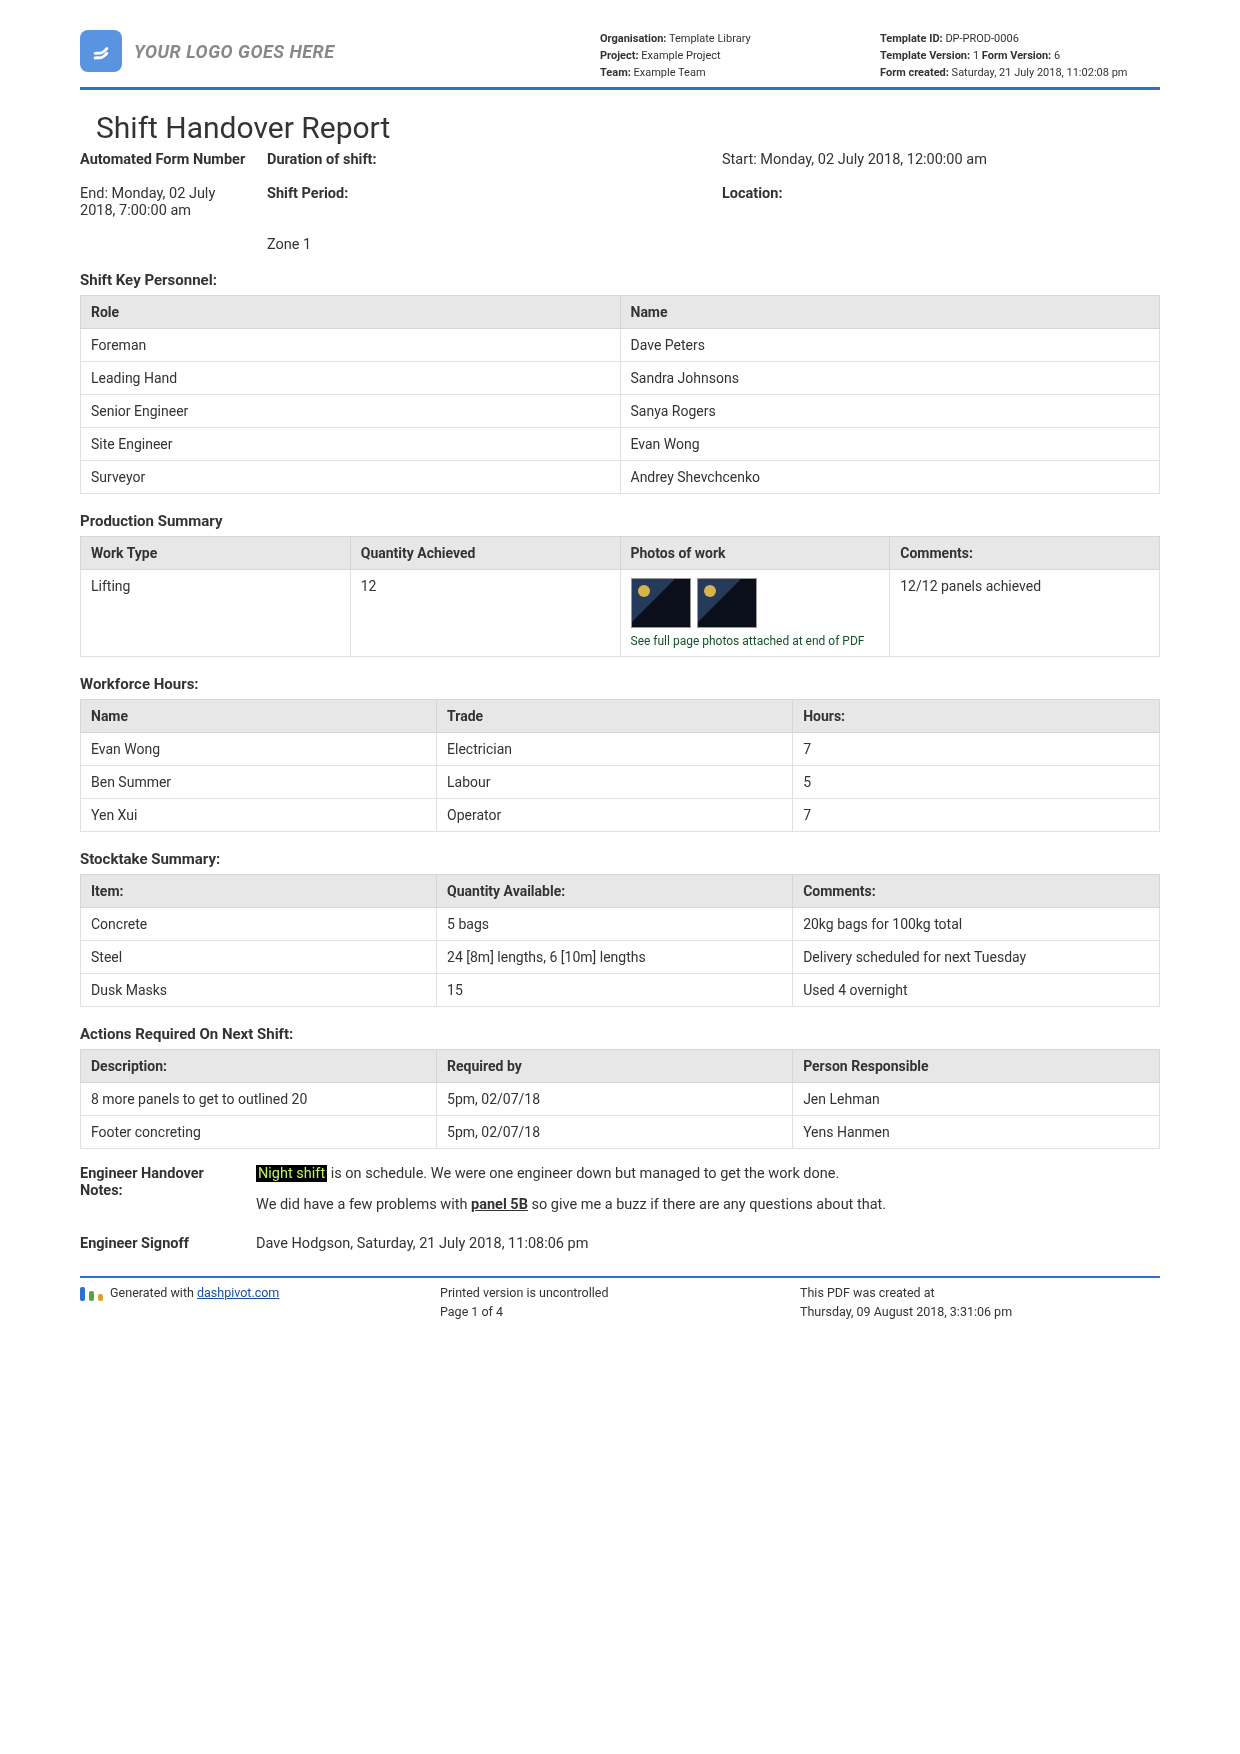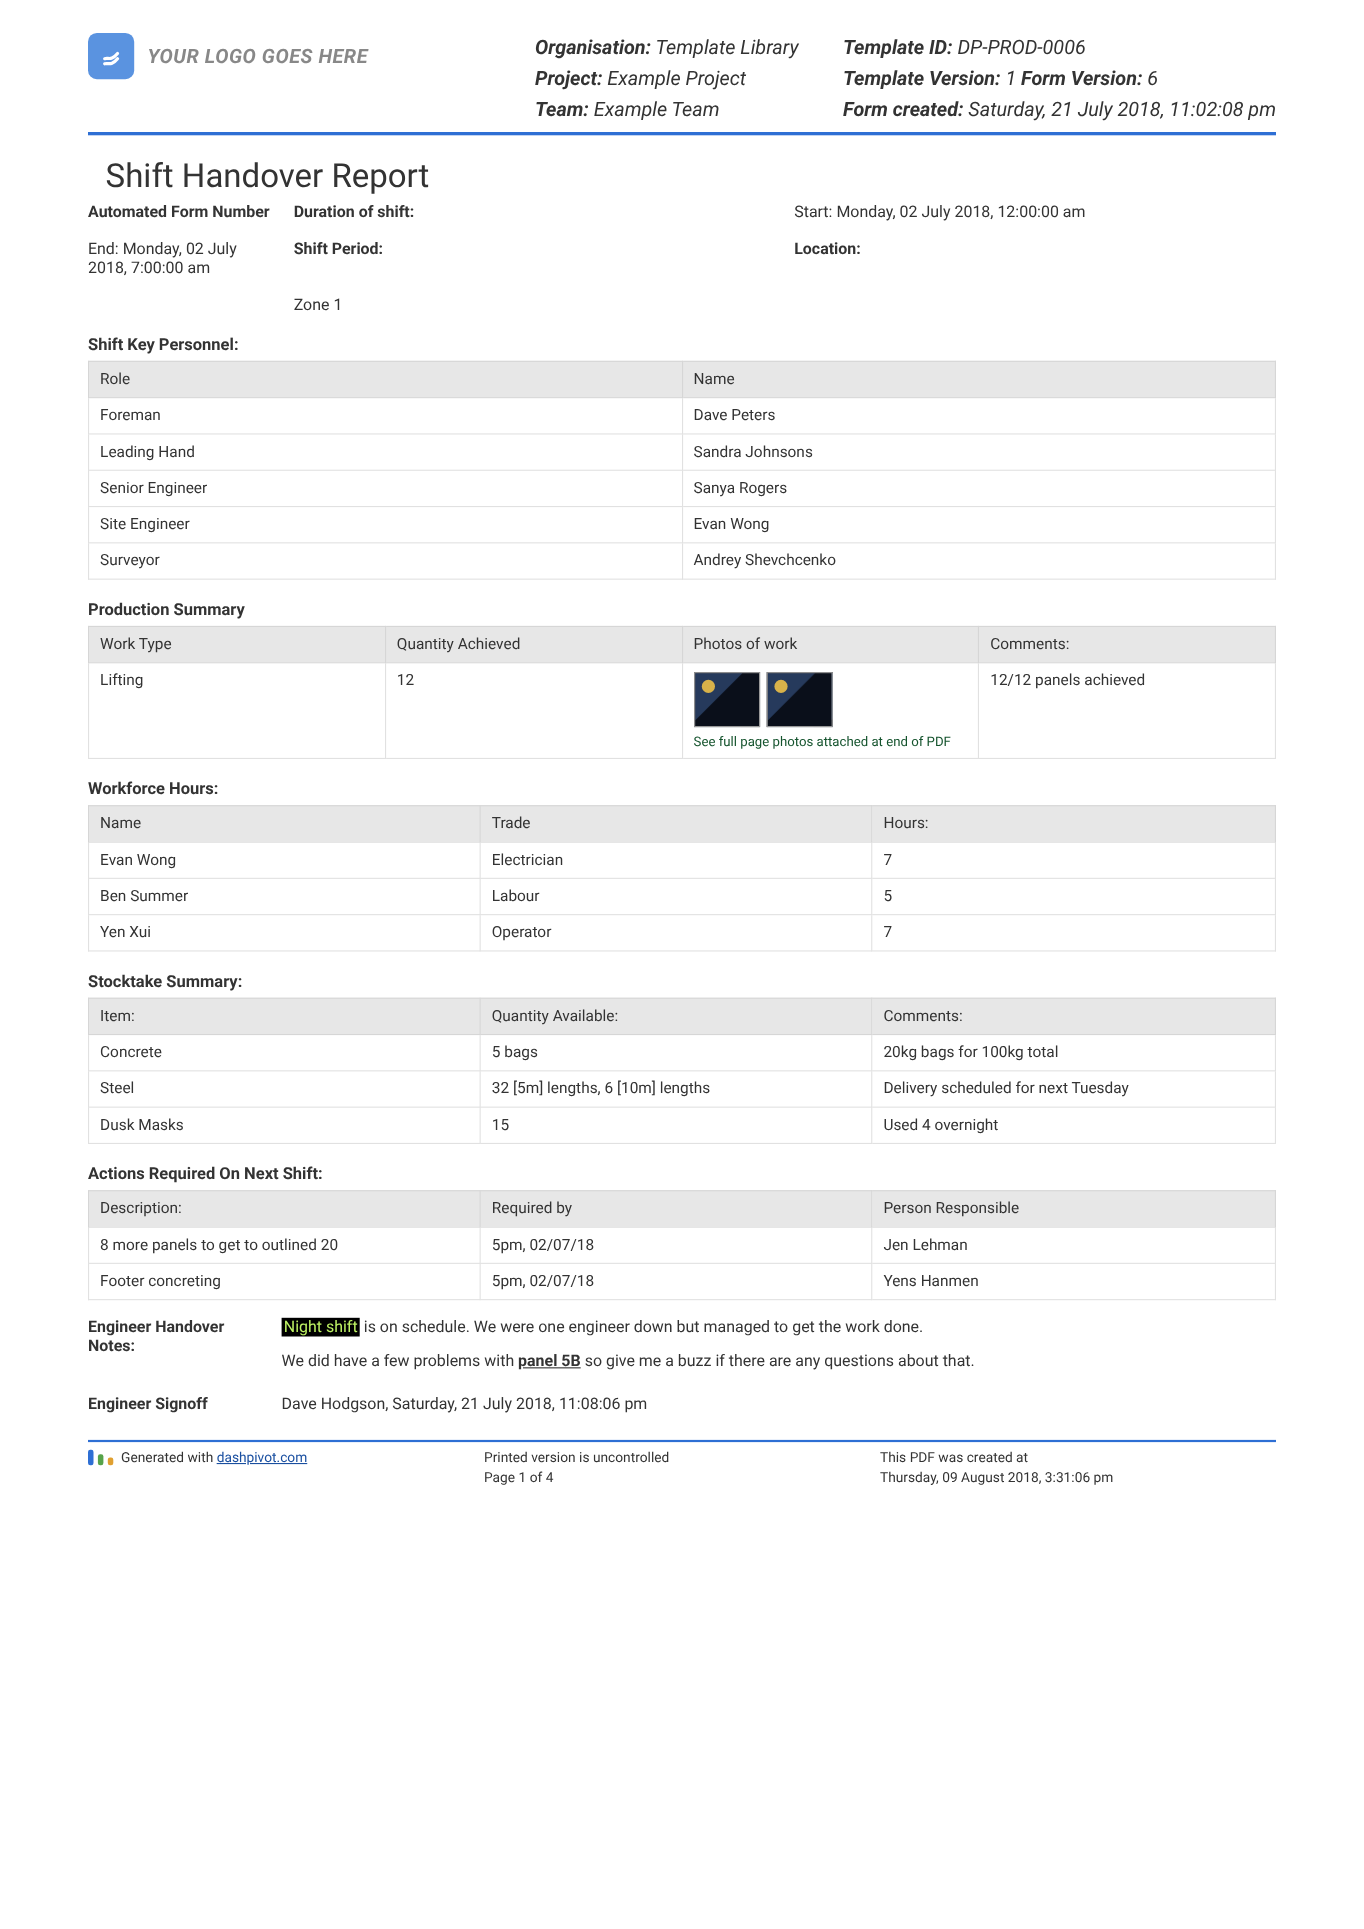--- a/index.html
+++ b/index.html
@@ -36,24 +36,23 @@
   }
   .logo-box svg { width: 28px; height: 28px; }
   .logo-text {
     color:#888;
     font-weight:700;
     font-style: italic;
     letter-spacing: 0.5px;
     font-size: 18px;
   }
   .hdr-col {
-    font-size: 18px;
+    font-size: 11px;
     line-height: 1.55;
     min-width: 280px;
-    font-style: italic;
   }
   .hdr-col .lbl { font-weight: 700; }
   h1.title {
     font-size: 30px;
     font-weight: 400;
     color:#333;
     margin: 20px 0 6px 16px;
   }
   .meta-grid {
     display: grid;
@@ -74,21 +73,21 @@
   table.data {
     width: 100%;
     border-collapse: collapse;
     font-size: 14px;
   }
   table.data th {
     text-align: left;
     background: #e7e7e7;
     border: 1px solid #d6d6d6;
     padding: 8px 10px;
-    font-weight: 400;
+    font-weight: 700;
   }
   table.data td {
     border: 1px solid #e1e1e1;
     padding: 8px 10px;
     background:#fff;
     vertical-align: top;
   }
   .photos-cell .thumbs { display:flex; gap:6px; margin-bottom:6px;}
   .thumb {
     width: 60px; height: 50px;
@@ -269,21 +268,21 @@
     </tr>
       </thead>
     <tbody>
       <tr>
           <td>Concrete</td>
           <td>5 bags</td>
           <td>20kg bags for 100kg total</td>
         </tr>
       <tr>
           <td>Steel</td>
-          <td>32 [5m] lengths, 6 [10m] lengths</td>
+          <td>24 [8m] lengths, 6 [10m] lengths</td>
           <td>Delivery scheduled for next Tuesday</td>
         </tr>
       <tr>
           <td>Dusk Masks</td>
           <td>15</td>
           <td>Used 4 overnight</td>
         </tr>
     </tbody>
   </table>
 

